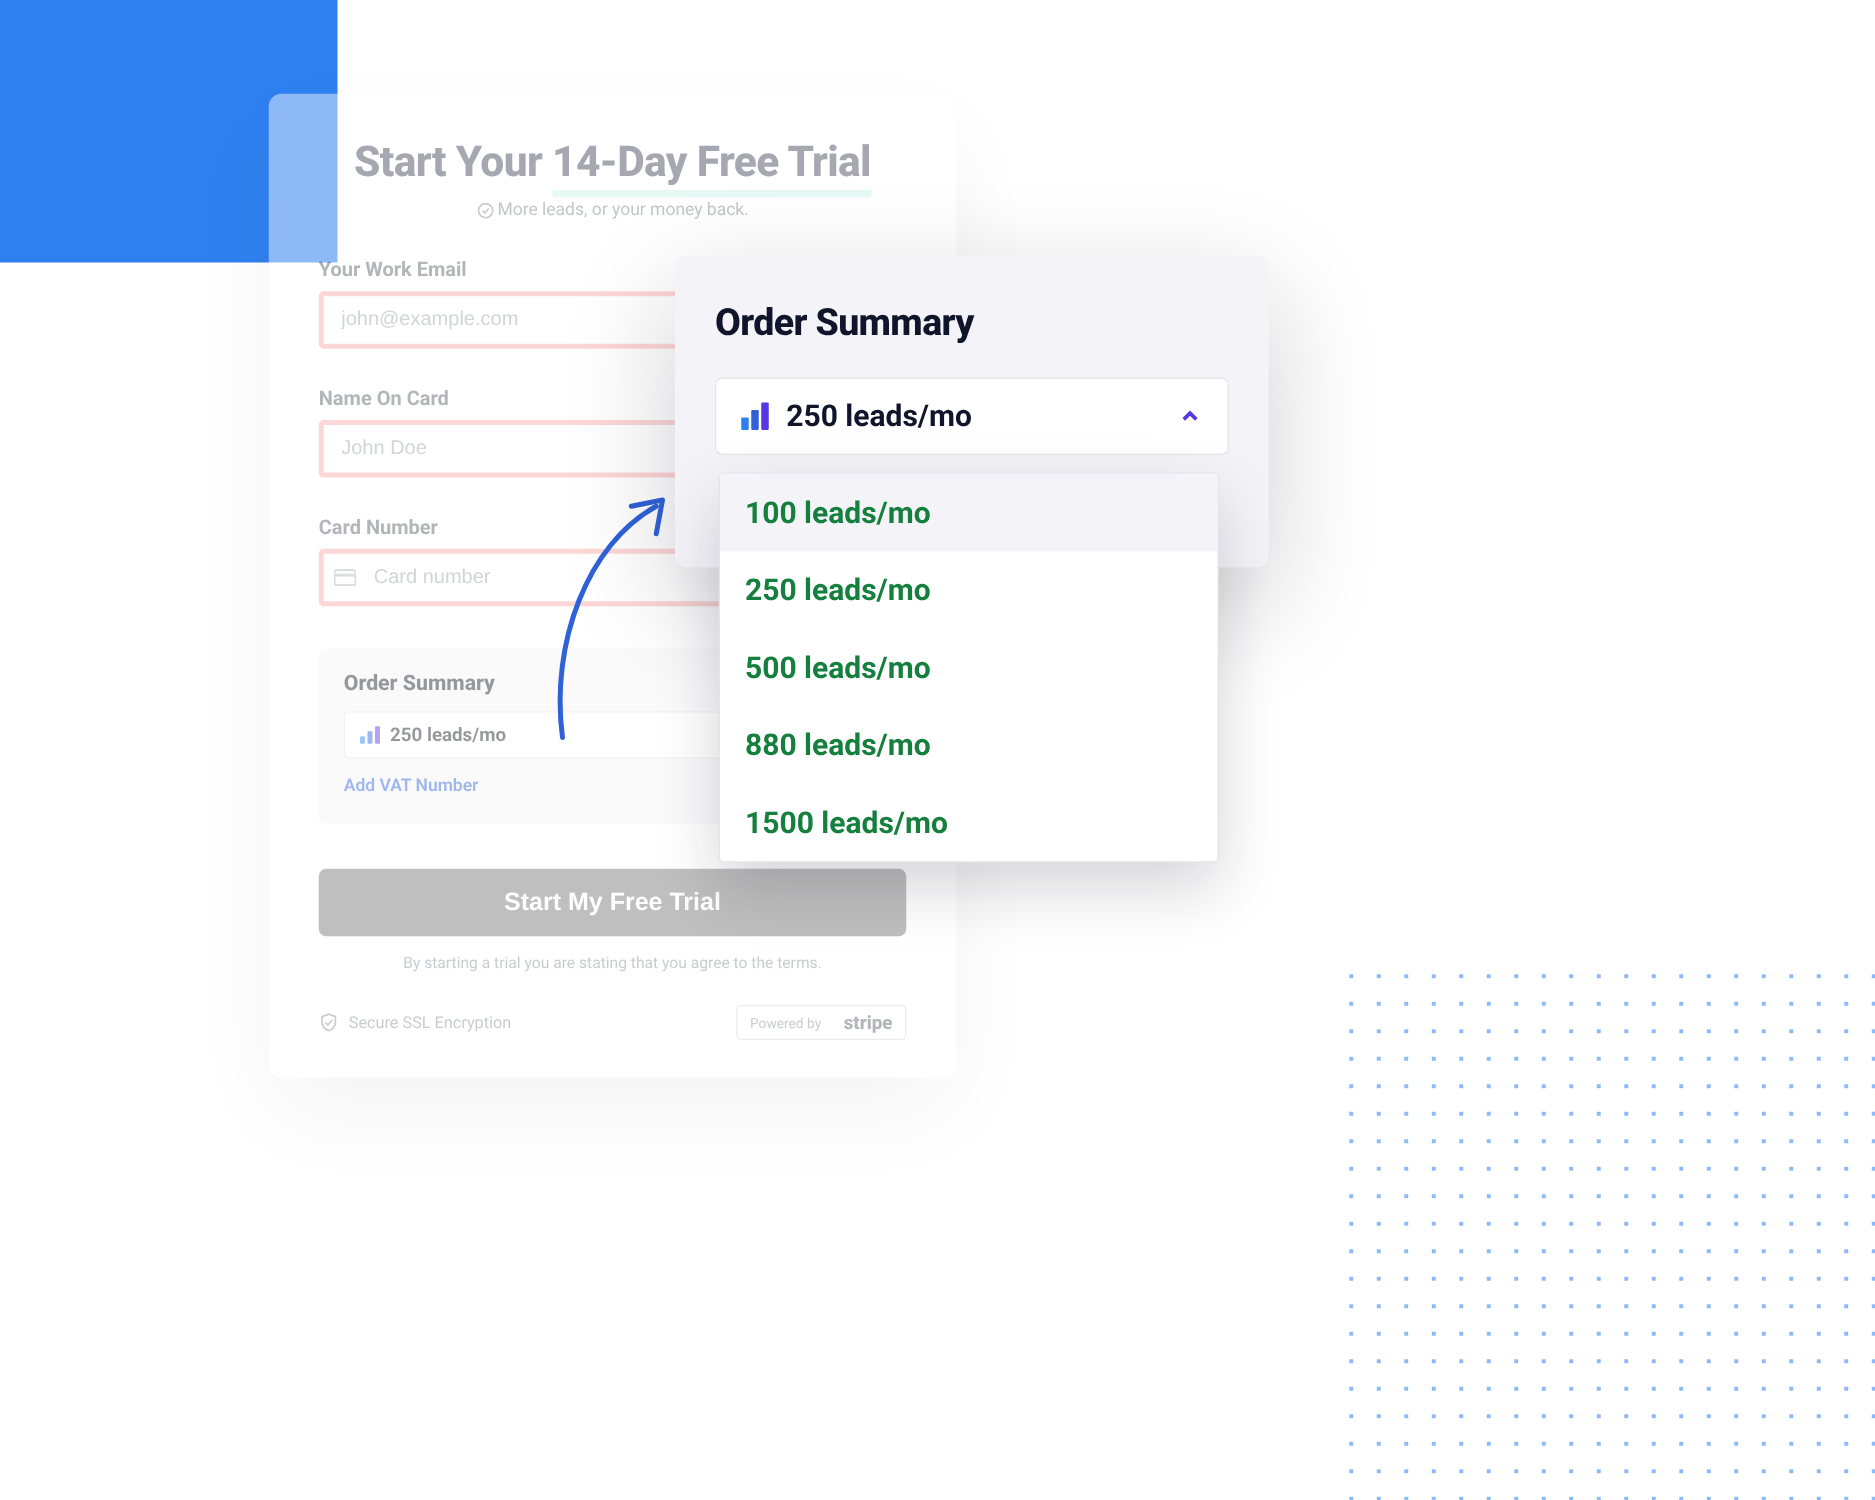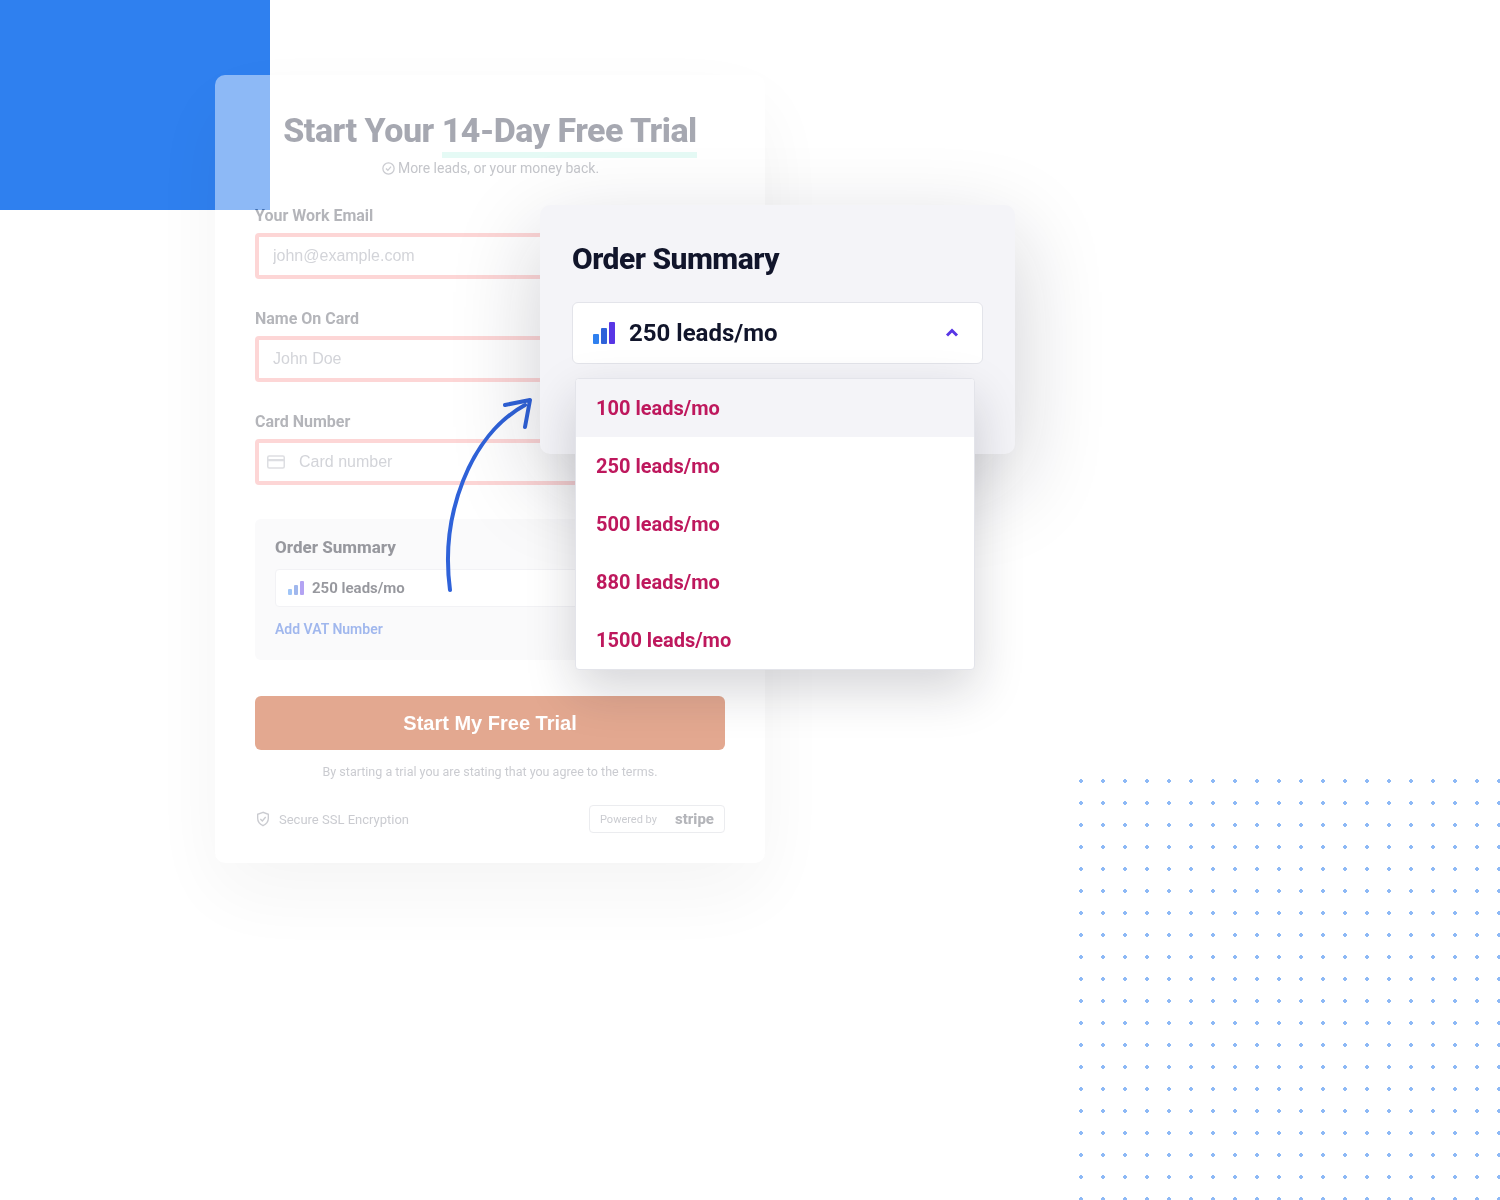--- a/index.html
+++ b/index.html
@@ -111,21 +111,21 @@
   .select-row .left { display: flex; align-items: center; gap: 8px; font-weight: 700; color: #1b1d2a; font-size: 15px; }
   .select-row .chev { color: #5836e5; }
   .vat-link { display: inline-block; margin-top: 14px; color: #2f62d9; font-size: 14px; font-weight: 600; cursor: pointer; }
 
   .cta {
     margin-top: 36px;
     width: 100%;
     height: 54px;
     border: none;
     border-radius: 6px;
-    background: #c2410c;
+    background: #737373;
     color: #fff;
     font-size: 20px;
     font-weight: 800;
     cursor: pointer;
   }
   .legal { text-align: center; font-size: 12.5px; color: #8b8e99; margin-top: 14px; }
   .footer-row {
     display: flex; justify-content: space-between;
     margin-top: 26px; font-size: 13px; color: #8b8e99;
   }
@@ -191,23 +191,23 @@
     border: 1px solid #e3e4ea;
     border-radius: 4px;
     box-shadow: 0 20px 50px rgba(20,20,40,.18);
     overflow-y: auto;
     z-index: 20;
   }
   .dropdown::-webkit-scrollbar { width: 10px; }
   .dropdown::-webkit-scrollbar-thumb { background: #c3c5cc; border-radius: 5px; }
   .dropdown .opt {
     padding: 17px 20px;
-    font-size: 20px;
+    font-size: 24px;
     font-weight: 700;
-    color: #be185d;
+    color: #15803d;
     cursor: pointer;
   }
   .dropdown .opt:first-child { background: #f4f4f8; }
 
   
   .bars { display: inline-flex; align-items: flex-end; gap: 2px; }
   .bars span { display: block; width: 4px; border-radius: 1px; }
   .bars .b1 { height: 6px;  background: #2f80ef; }
   .bars .b2 { height: 10px; background: #2f62d9; }
   .bars .b3 { height: 14px; background: #5836e5; }

